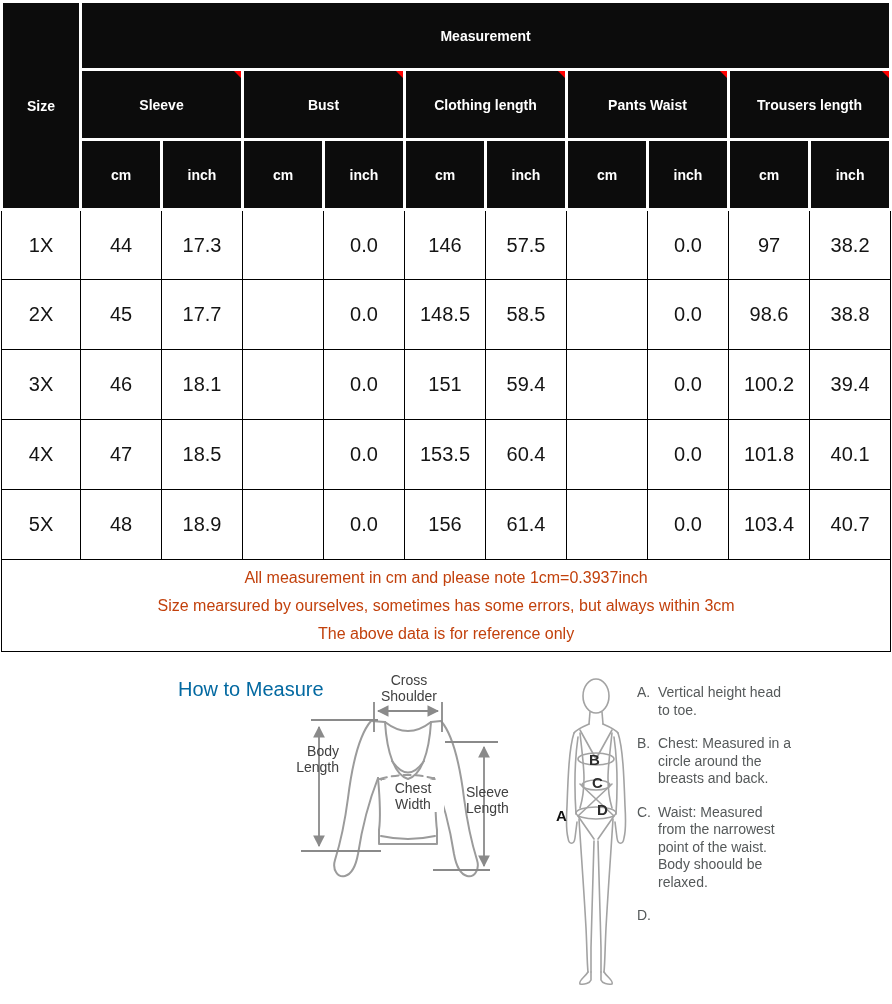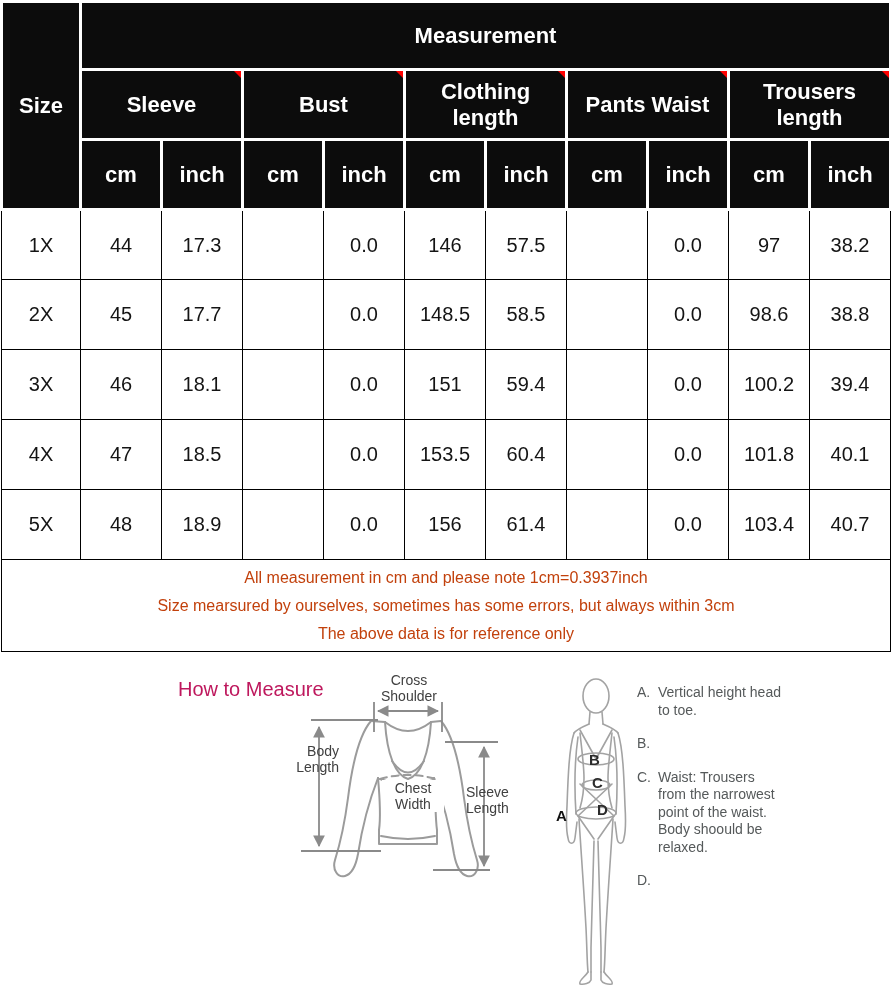--- a/index.html
+++ b/index.html
@@ -5,40 +5,40 @@
   html,body { margin:0; padding:0; background:#fff; }
   .page {
     position:relative; width:892px; height:1004px; background:#fff;
     font-family:"Liberation Sans","DejaVu Sans",sans-serif; overflow:hidden;
   }
   
   table.size-chart { border-collapse:collapse; width:892px; table-layout:fixed; }
   table.size-chart th, table.size-chart td { padding:0; overflow:hidden; }
   th.hdr {
     background:#0c0c0c; color:#fff; border:3px solid #fff;
-    font-weight:bold; font-size:22px; text-align:center; position:relative;
+    font-weight:bold; font-size:14px; text-align:center; position:relative;
   }
   td.cell {
     background:#fff; border:1px solid #000; text-align:center;
     font-size:20px; color:#141414;
   }
   tr.r-title { height:68px; }
   tr.r-group { height:70px; }
   tr.r-units { height:70px; }
   tr.r-data  { height:70px; }
   tr.r-notes { height:92px; }
   .tri {
     position:absolute; top:0; right:0; width:0; height:0;
     border-top:7px solid #ff0000; border-left:7px solid transparent;
   }
   td.notes-cell { border:1px solid #000; background:#fff; }
   .notes-line { text-align:center; font-size:16px; line-height:28px; color:#c2410c; }
   
   .abs { position:absolute; }
-  .htm-title { left:178px; top:678px; font-size:20px; color:#be185d; }
+  .htm-title { left:178px; top:678px; font-size:20px; color:#0369a1; }
   .g-label { font-size:14px; line-height:16px; color:#404040; }
   .lbl-cross  { left:374px; top:672px; width:70px; text-align:center; }
   .lbl-body   { left:287px; top:743px; width:52px; text-align:right; }
   .lbl-chest  { left:382px; top:780px; width:62px; text-align:center; background:#fff; }
   .lbl-sleeve { left:466px; top:784px; width:60px; text-align:left; }
   .fig-letter { font-size:15px; font-weight:bold; color:#2b2b2b; }
   .mk-a { left:556px; top:807px; color:#111; }
   .mk-b { left:589px; top:751px; }
   .mk-c { left:592px; top:774px; }
   .mk-d { left:597px; top:801px; }
@@ -246,25 +246,30 @@
   <div class="abs annotations">
     <div class="ann-item">
       <div class="ann-letter">A.</div>
       <div class="ann-lines">
         <div>Vertical height head</div>
         <div>to toe.</div>
       </div>
     </div>
     <div class="ann-item">
       <div class="ann-letter">B.</div>
+      <div class="ann-lines">
+        <div>Chest: Measured in a</div>
+        <div>circle around the</div>
+        <div>breasts and back.</div>
+      </div>
     </div>
     <div class="ann-item">
       <div class="ann-letter">C.</div>
       <div class="ann-lines">
-        <div>Waist: Trousers</div>
+        <div>Waist: Measured</div>
         <div>from the narrowest</div>
         <div>point of the waist.</div>
         <div>Body shoould be</div>
         <div>relaxed.</div>
       </div>
     </div>
     <div class="ann-item">
       <div class="ann-letter">D.</div>
     </div>
   </div>

